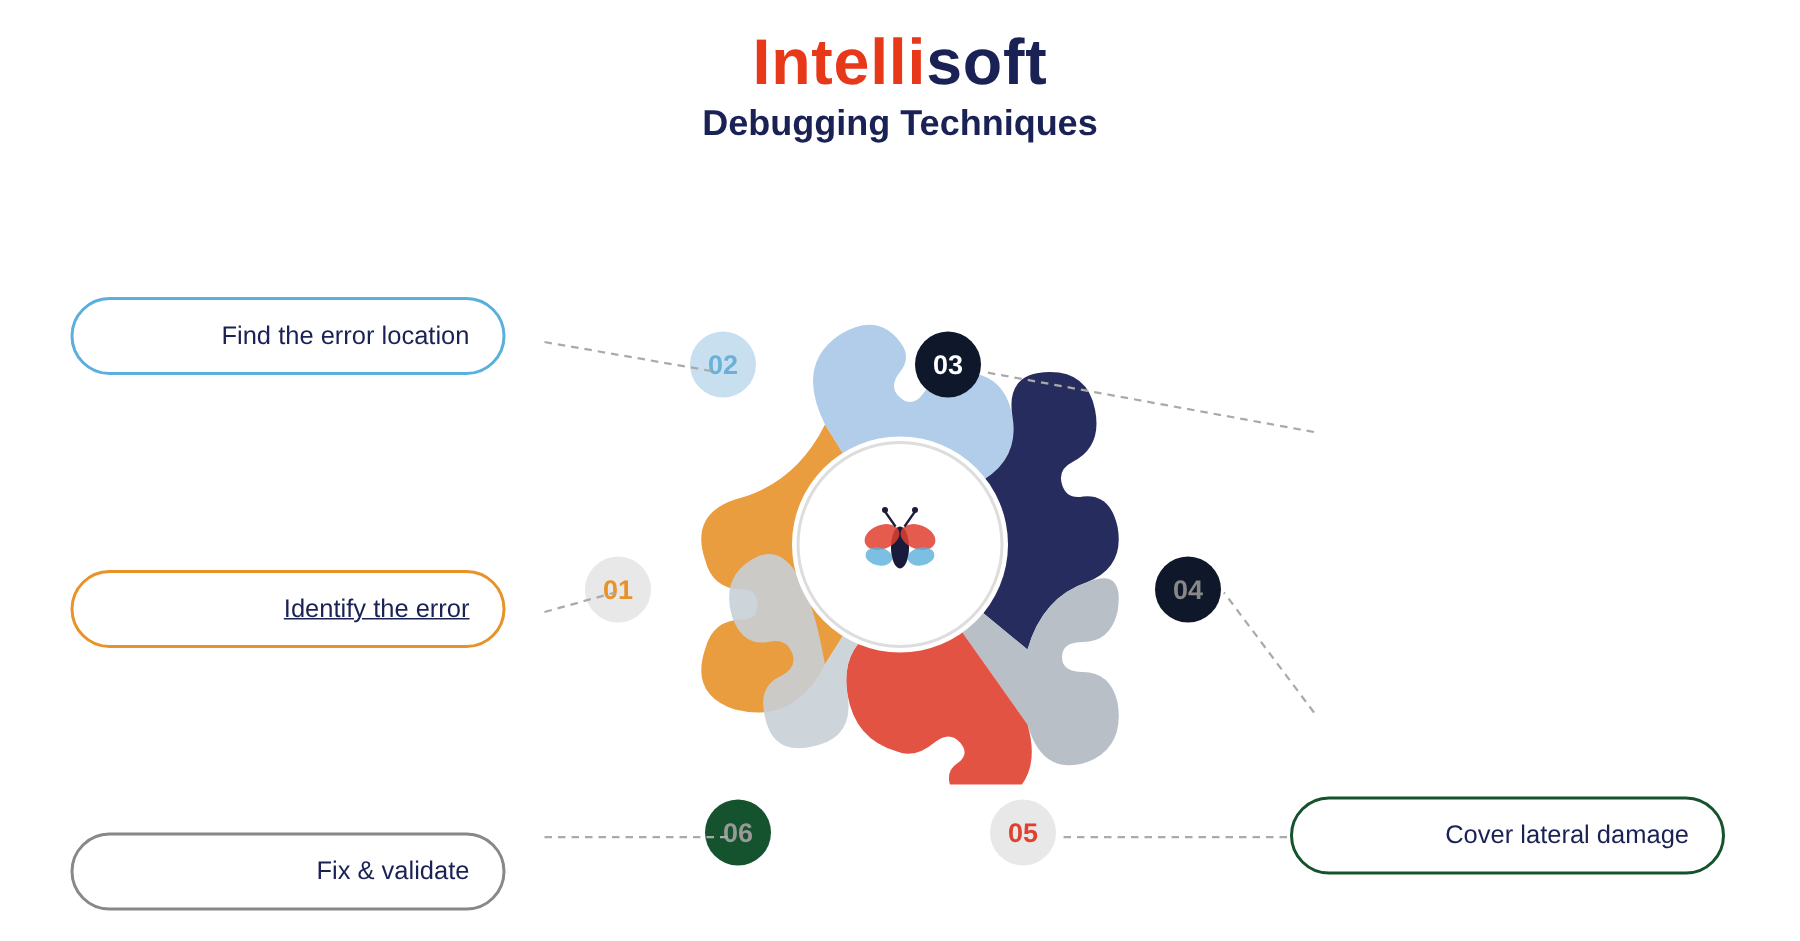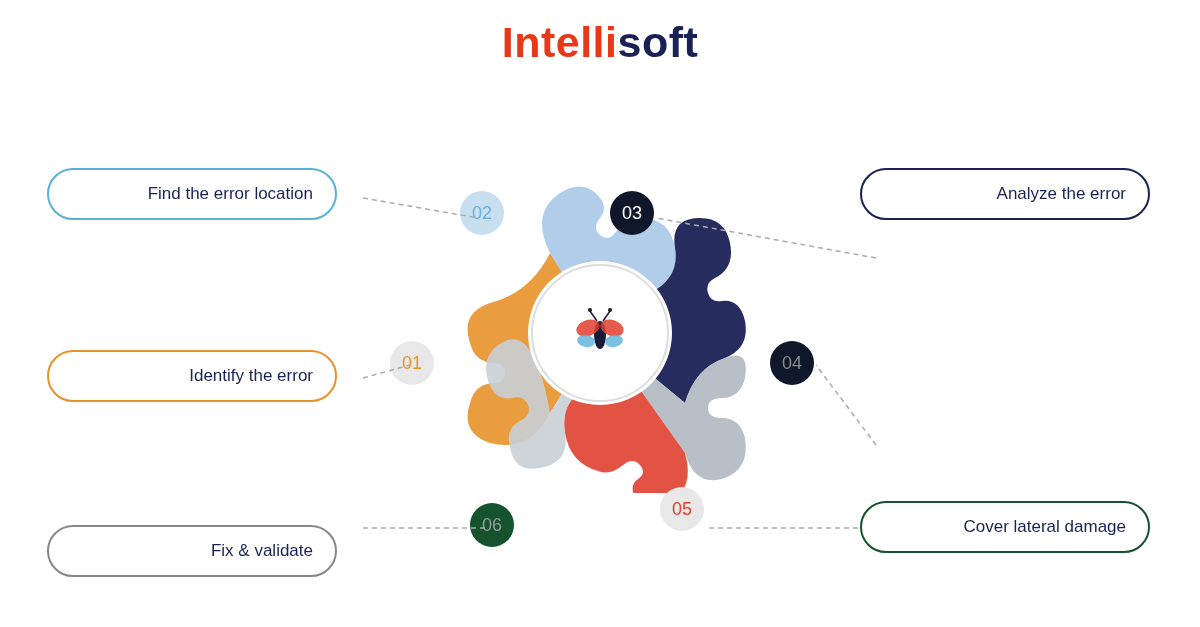--- a/index.html
+++ b/index.html
@@ -79,38 +79,39 @@
     
     .num-badge {
       position: absolute;
       width: 44px;
       height: 44px;
       border-radius: 50%;
       display: flex;
       align-items: center;
       justify-content: center;
       font-size: 18px;
-      font-weight: 400;
+      font-weight: 700;
       background: #e8e8e8;
       color: #666;
     }
     .num-badge.light-blue { background: #c8dff0; color: #6ab0d8; }
     .num-badge.dark-navy { background: #0f172a; color: #fff; }
     .num-badge.orange { background: #e8e8e8; color: #e8922a; }
     .num-badge.gray { background: #0f172a; color: #888; }
     .num-badge.red { background: #e8e8e8; color: #e04030; }
     .num-badge.light-gray { background: #14532d; color: #999; }
   </style>
 </head>
 <body>
 
 <div class="header">
   <div class="brand">
     <span class="brand-intelli">Intelli</span><span class="brand-soft">soft</span>
   </div>
+  <div class="subtitle">Debugging Techniques</div>
 </div>
 
 <div class="main-container">
 
   <div class="puzzle-wheel">
     <svg viewBox="0 0 320 320" xmlns="http://www.w3.org/2000/svg">
 
       <circle cx="160" cy="160" r="72" fill="white"></circle>
 
       <path d="
@@ -227,21 +228,21 @@
   </div>
 
   <div class="num-badge dark-navy" style="position:absolute; left:590px; top:118px;">
     <span>03</span>
   </div>
 
   <div class="num-badge gray" style="position:absolute; left:750px; top:268px;">
     <span>04</span>
   </div>
 
-  <div class="num-badge red" style="position:absolute; left:640px; top:414px;">
+  <div class="num-badge red" style="position:absolute; left:640px; top:430px;">
     <span>05</span>
   </div>
 
   <div class="num-badge light-gray" style="position:absolute; left:450px; top:430px;">
     <span>06</span>
   </div>
 
   <svg style="position:absolute;left:0;top:0;width:1160px;height:520px;pointer-events:none;" xmlns="http://www.w3.org/2000/svg">
 
     <line x1="343" y1="125" x2="458" y2="145" stroke="#aaa" stroke-width="1.5" stroke-dasharray="5,4"></line>
@@ -254,30 +255,27 @@
 
     <line x1="856" y1="372" x2="796" y2="292" stroke="#aaa" stroke-width="1.5" stroke-dasharray="5,4"></line>
 
     <line x1="856" y1="455" x2="686" y2="455" stroke="#aaa" stroke-width="1.5" stroke-dasharray="5,4"></line>
   </svg>
 
   <div class="label-box blue-border" style="position:absolute; left:27px; top:95px; min-width:290px;">
     <span>Find the error location</span>
   </div>
 
-  <div class="label-box orange-border" style="position:absolute; left:27px; top:277px; min-width:290px;">
+  <div class="label-box orange-border" style="position:absolute; left:27px; top:277px; min-width:290px;text-decoration:underline;">
     <span>Identify the error</span>
   </div>
 
   <div class="label-box gray-border" style="position:absolute; left:27px; top:452px; min-width:290px;">
     <span>Fix &amp; validate</span>
   </div>
 
-  <div class="label-box dark-border" style="position:absolute; right:30px; top:95px; min-width:290px;">
-    <span>Analyze the error</span>
-  </div>
 
 
   <div class="label-box red-border" style="position:absolute; right:30px; top:428px; min-width:290px;">
     <span>Cover lateral damage</span>
   </div>
 
 </div>
 
 </body></html>

